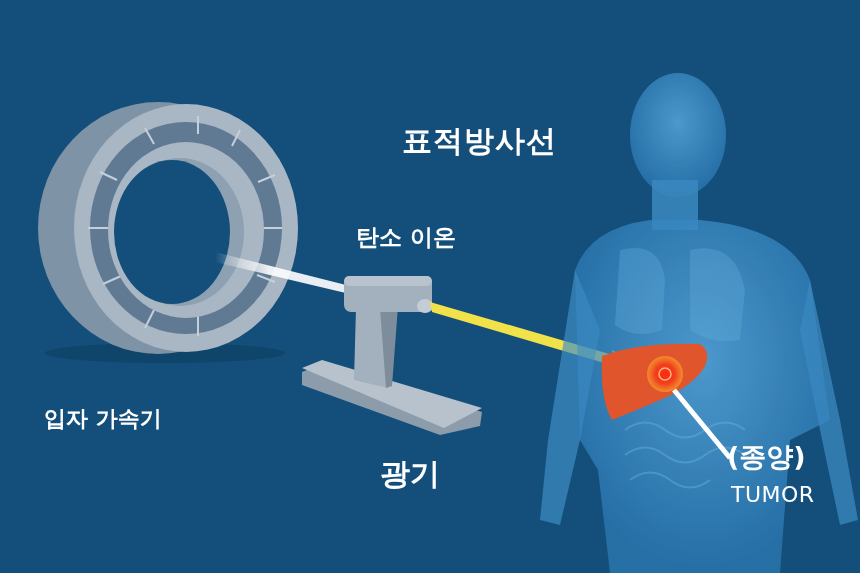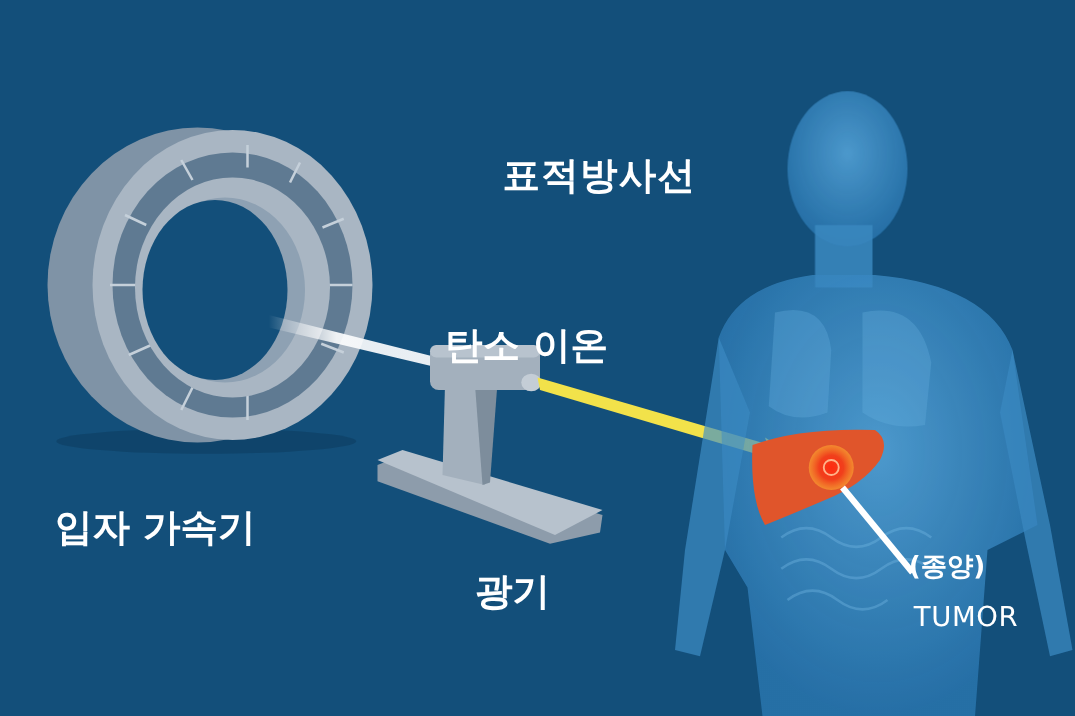--- a/index.html
+++ b/index.html
@@ -8,24 +8,24 @@
       background: #134f7a;
       font-family: "DejaVu Sans", "Liberation Sans", sans-serif;
       position: relative;
     }
     .stage { position: absolute; left: 0; top: 0; width: 860px; height: 573px; }
     .label {
       position: absolute; color: #ffffff; font-weight: bold;
       white-space: nowrap; line-height: 1;
     }
     #lbl-targeted { left: 402px; top: 126px; font-size: 30px; letter-spacing: 1px; }
-    #lbl-carbon { left: 356px; top: 226px; font-size: 30px; margin-top: 36px; }
-    #lbl-accel { left: 44px; top: 408px; font-size: 30px; }
+    #lbl-carbon { left: 356px; top: 226px; font-size: 23px; }
+    #lbl-accel { left: 44px; top: 408px; font-size: 22px; }
     #lbl-nozzle { left: 364px; top: 459px; font-size: 30px; margin-left: 16px; }
-    #lbl-tumor-ko { left: 727px; top: 443px; font-size: 21px; }
+    #lbl-tumor-ko { left: 727px; top: 443px; font-size: 27px; }
     #lbl-tumor-en { left: 708px; top: 484px; font-size: 22px; font-weight: normal; letter-spacing: 0.5px; margin-left: 23px; }
   </style>
 </head>
 <body>
 
 <div class="stage">
   <svg width="860" height="573" viewBox="0 0 860 573" xmlns="http://www.w3.org/2000/svg">
     <defs>
       <radialGradient id="bodyGlow" cx="50%" cy="40%" r="60%">
         <stop offset="0%" stop-color="#5fb0e6" stop-opacity="0.85"></stop>

